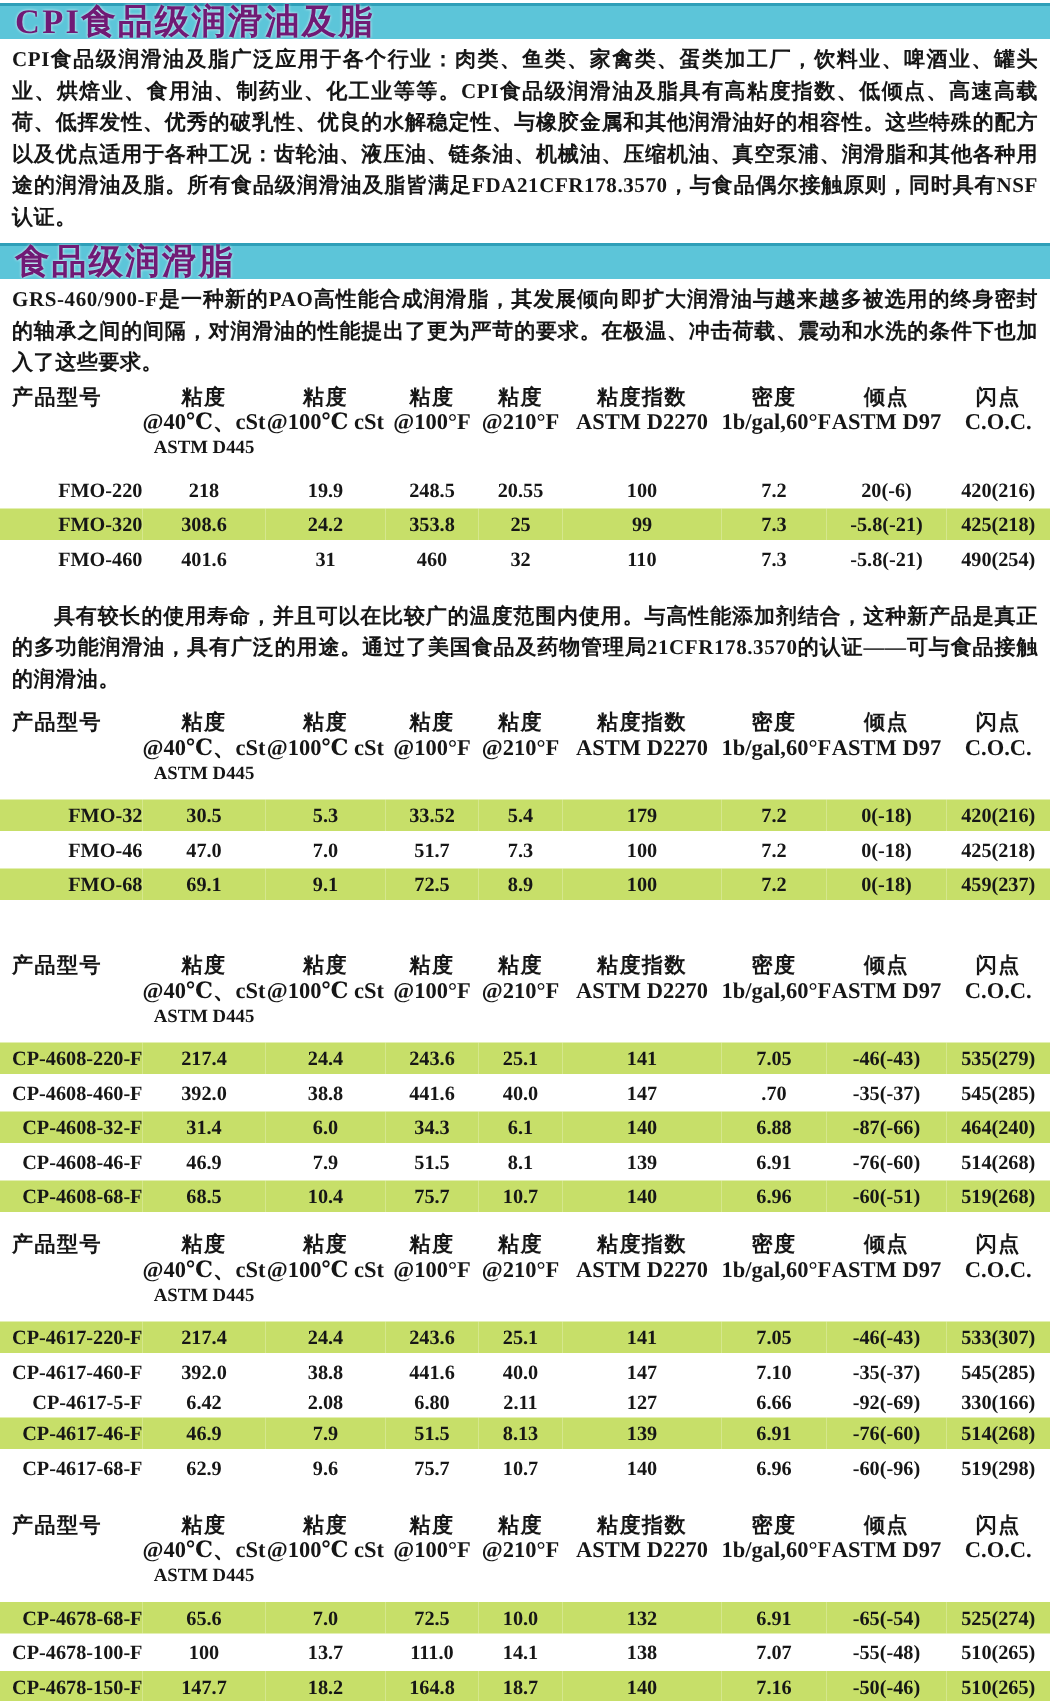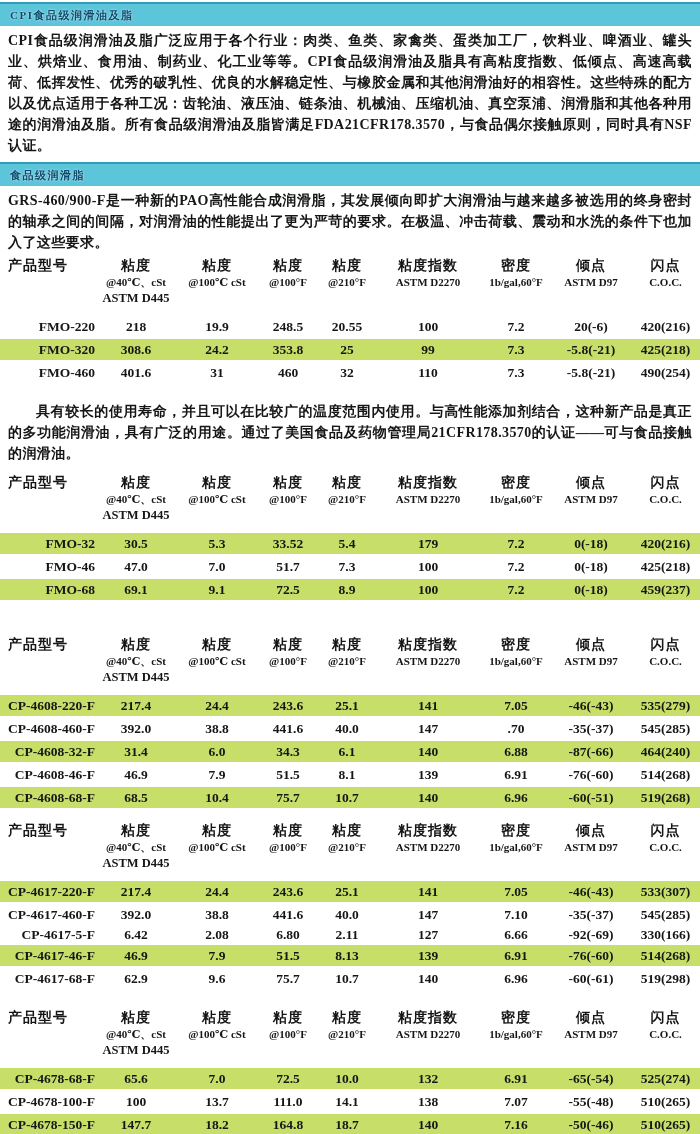--- a/index.html
+++ b/index.html
@@ -14,23 +14,23 @@
     color:#161616;
     padding-top:2px;
     box-sizing:border-box;
   }
   .bar-line { height:2px; background:var(--line,#2f9fb8); }
   .bar-line.second { margin-top:6px; }
   .section-header {
     background:var(--bar,#5cc5d9);
     height:22px; line-height:22px;
     padding-left:10px;
-    font-size:11px;
+    font-size:23px;
     letter-spacing:1.5px;
-    color:#0c4a6e;
+    color:#701a75;
     text-shadow:0 0 2px rgba(255,255,255,.9);
   }
   .para {
     font-size:14px;
     line-height:21px;
     text-align:justify;
     margin:4px 8px 0 8px;
     letter-spacing:0.4px;
   }
   .para.indent { text-indent:2em; margin-top:16px; }
@@ -49,21 +49,21 @@
   .t5 { margin-top:16px; }
 
   .dtable thead th {
     padding:0 0 8px 0;
     vertical-align:top;
     text-align:center;
     font-weight:bold;
   }
   .dtable thead th.model { text-align:left; padding-left:8px; }
   .hl1 { font-size:14px; line-height:17px; letter-spacing:1px; }
-  .hl2 { font-size:11px; line-height:16px; letter-spacing:0; }
+  .hl2 { font-size:15px; line-height:16px; letter-spacing:0; }
   .hl3 { font-size:12.5px; line-height:16px; letter-spacing:0; }
 
   .dtable td {
     height:21px;
     text-align:center;
     padding:0;
     white-space:nowrap;
     overflow:hidden;
   }
   .dtable td.model { text-align:right; padding-left:8px; }
@@ -483,21 +483,21 @@
             <td>514(268)</td>
           </tr>
           <tr class="">
             <td class="model">CP-4617-68-F</td>
             <td>62.9</td>
             <td>9.6</td>
             <td>75.7</td>
             <td>10.7</td>
             <td>140</td>
             <td>6.96</td>
-            <td>-60(-61)</td>
+            <td>-60(-96)</td>
             <td>519(298)</td>
           </tr>
         </tbody>
       </table>
     </div>
   <div>
       <table class="dtable t5">
         <colgroup>
           <col style="width: 95px;">
           <col style="width: 82px;">

